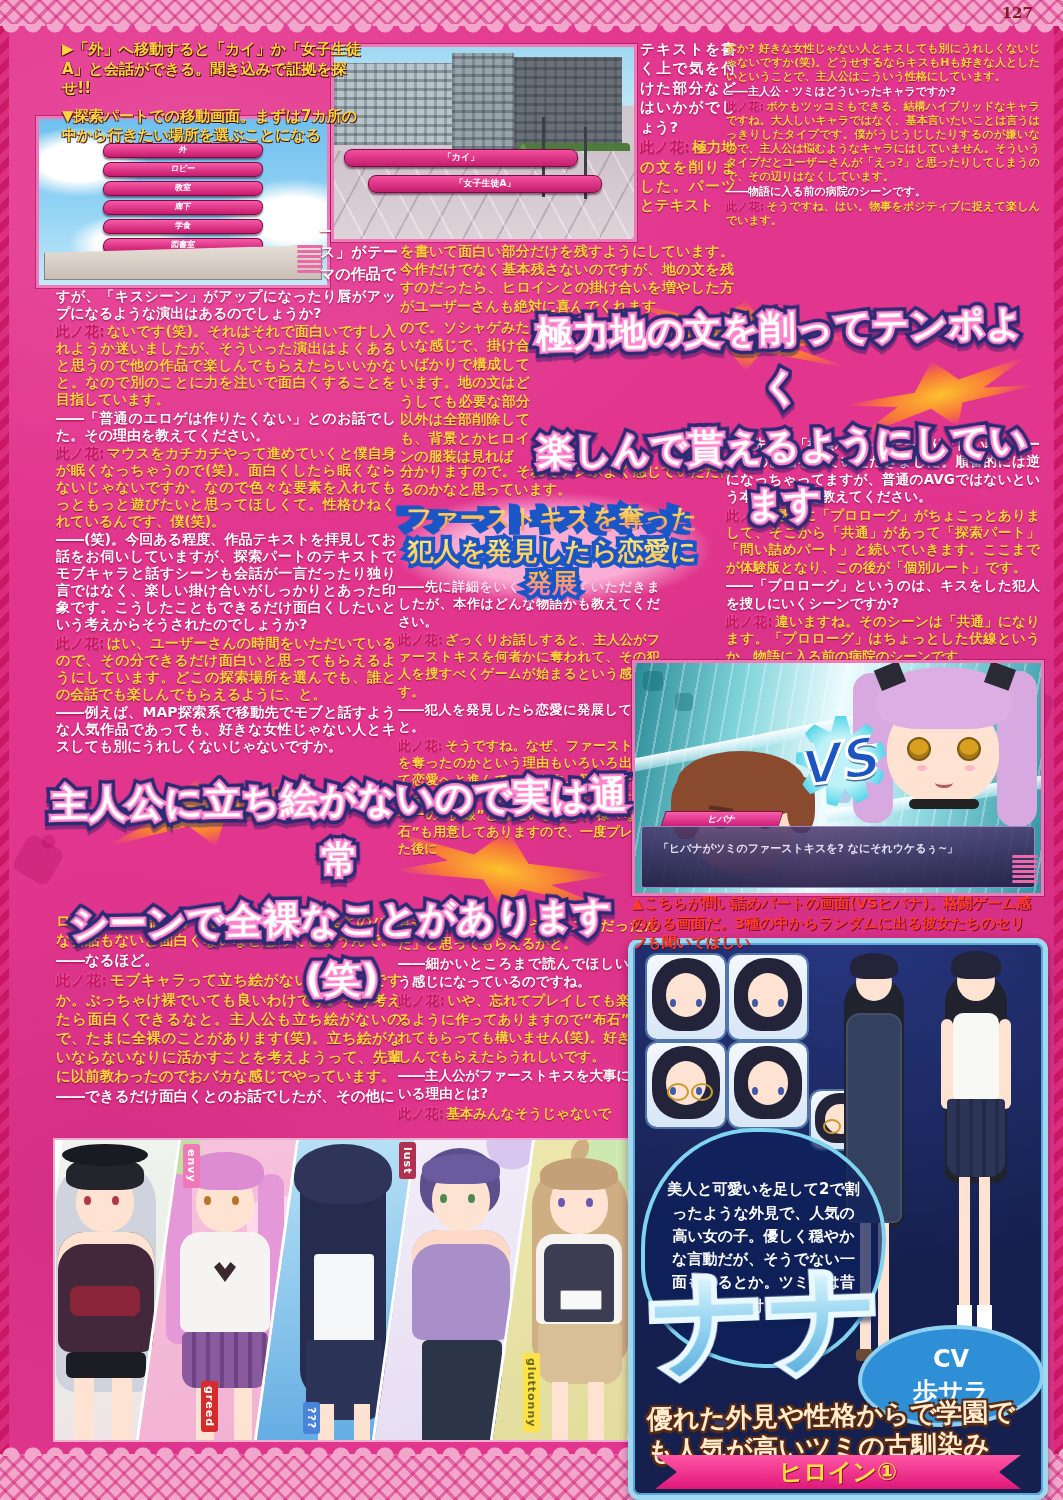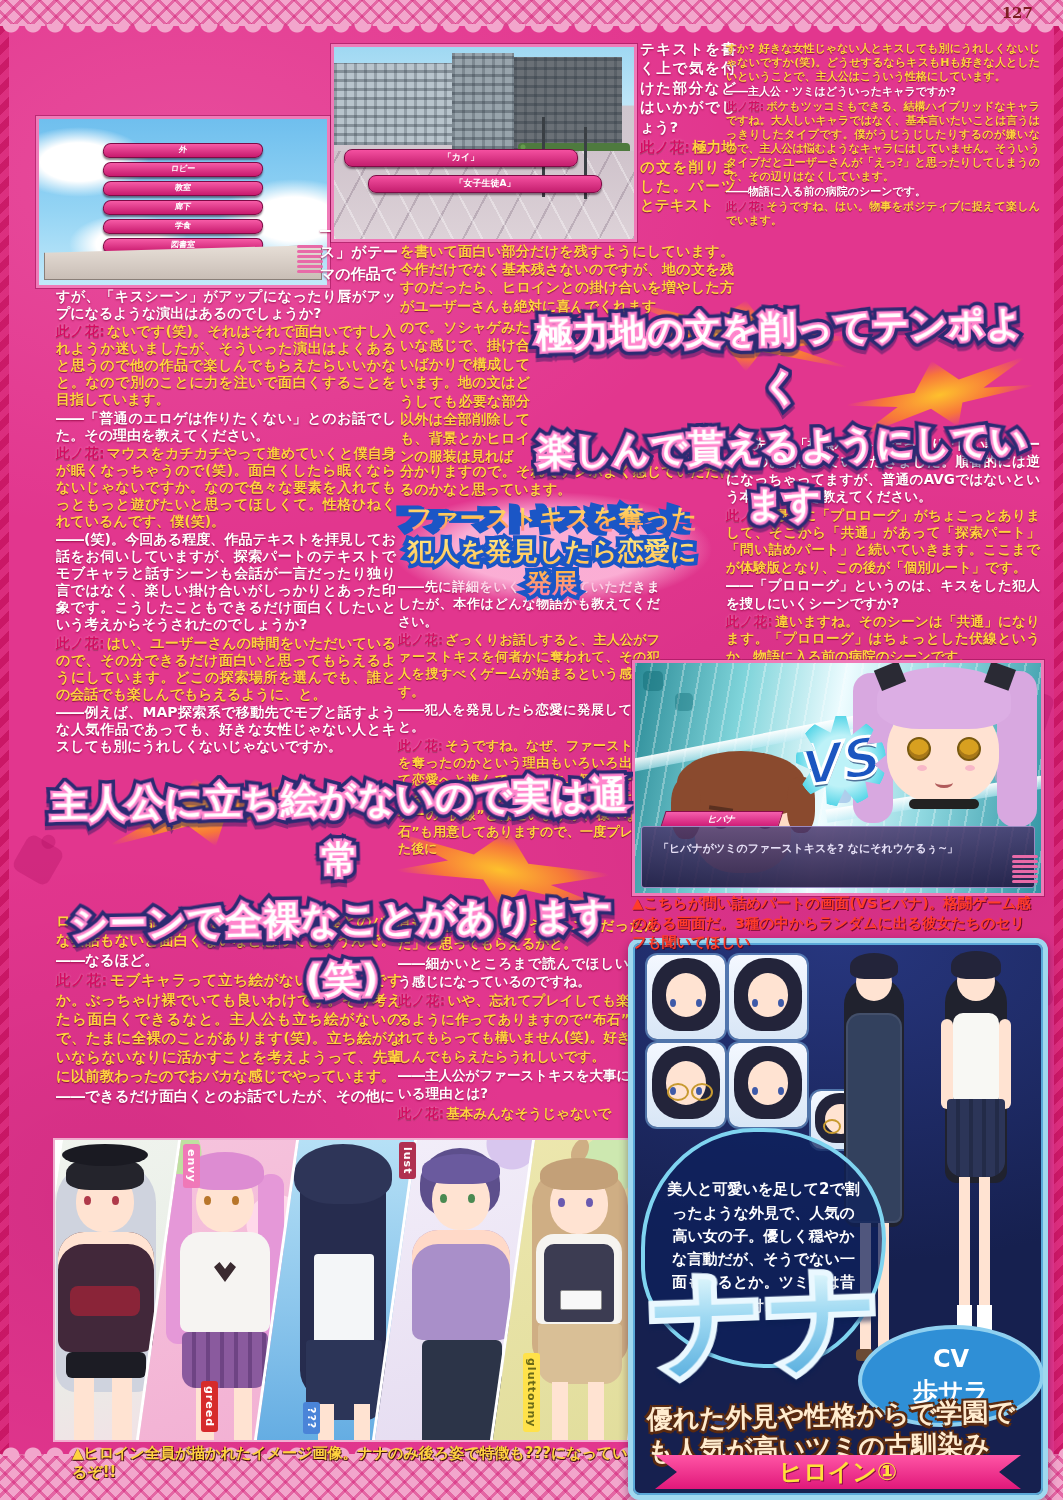--- a/index.html
+++ b/index.html
@@ -160,20 +160,24 @@
 <div class="page">
   <div class="edge edge-l"></div>
   <div class="edge edge-r"></div>
   <div class="puz" style="left:1008px;top:690px;width:42px;height:42px;transform:rotate(18deg);"></div>
   <div class="puz" style="left:1000px;top:960px;width:50px;height:50px;transform:rotate(-12deg);"></div>
   <div class="puz" style="left:18px;top:840px;width:40px;height:40px;transform:rotate(30deg);"></div>
   <div class="lace lace-top"></div>
   <div class="lace lace-bottom"></div>
   <div class="page-num">127</div>
 
+  <div class="cap" style="left:62px;top:40px;width:302px;font-size:15px;line-height:1.3;">
+    <p style="margin:0 0 8px 0;">▶「外」へ移動すると「カイ」か「女子生徒A」と会話ができる。聞き込みで証拠を探せ!!</p>
+    <p style="margin:0;">▼探索パートでの移動画面。まずは7カ所の中から行きたい場所を選ぶことになる</p>
+  </div>
 
   <div class="shot ss1" style="left:36px;top:116px;width:288px;height:166px;">
     <div class="cloud" style="left:-30px;top:8px;width:140px;height:70px;"></div>
     <div class="cloud" style="left:180px;top:60px;width:150px;height:80px;"></div>
     <div class="cloud" style="left:30px;top:95px;width:120px;height:60px;"></div>
     <div class="mcol">
         <div class="mbtn">外</div>
         <div class="mbtn">ロビー</div>
         <div class="mbtn">教室</div>
         <div class="mbtn">廊下</div>
@@ -305,21 +309,20 @@
           <div style="left:98px;top:278px;width:16px;height:80px;background:#ffe3d2;"></div>
         </div>
       </div>
     </div>
     <div class="tagv" style="left:128px;top:4px;background:#f078b8;">envy</div>
     <div class="tagv" style="left:344px;top:2px;background:#b03050;">lust</div>
     <div class="tagv" style="left:146px;bottom:8px;background:#d62b2b;">greed</div>
     <div class="tagv" style="left:248px;bottom:6px;background:#4a84d8;">???</div>
     <div class="tagv" style="left:468px;bottom:8px;background:#ffe24a;color:#6a6a18;">gluttonny</div>
   </div>
-  <p class="cap" style="left:72px;top:1444px;width:560px;font-size:15px;margin:0;z-index:4;">▲ヒロイン全員が描かれたイメージ画像。ナナのみ後ろ姿で特徴も???になっているぞ!!</p>
 
   <div class="shot ss2" style="left:331px;top:44px;width:300px;height:192px;">
     <div class="bldg" style="left:0;top:16px;width:140px;height:82px;background-color:#b8c4cc;"></div>
     <div class="bldg" style="left:118px;top:6px;width:62px;height:96px;background-color:#98a4ac;"></div>
     <div class="bldg" style="left:180px;top:10px;width:108px;height:112px;background-color:#6a7076;"></div>
     <div class="hedge" style="left:184px;top:96px;width:112px;height:28px;"></div>
     <div class="pave" style="height:88px;"></div>
     <div style="position:absolute;left:208px;top:70px;width:3px;height:80px;background:#3a3f44;"></div>
     <div style="position:absolute;left:250px;top:80px;width:3px;height:72px;background:#3a3f44;"></div>
     <div class="fbtn" style="left:10px;top:102px;width:232px;">「カイ」</div>

